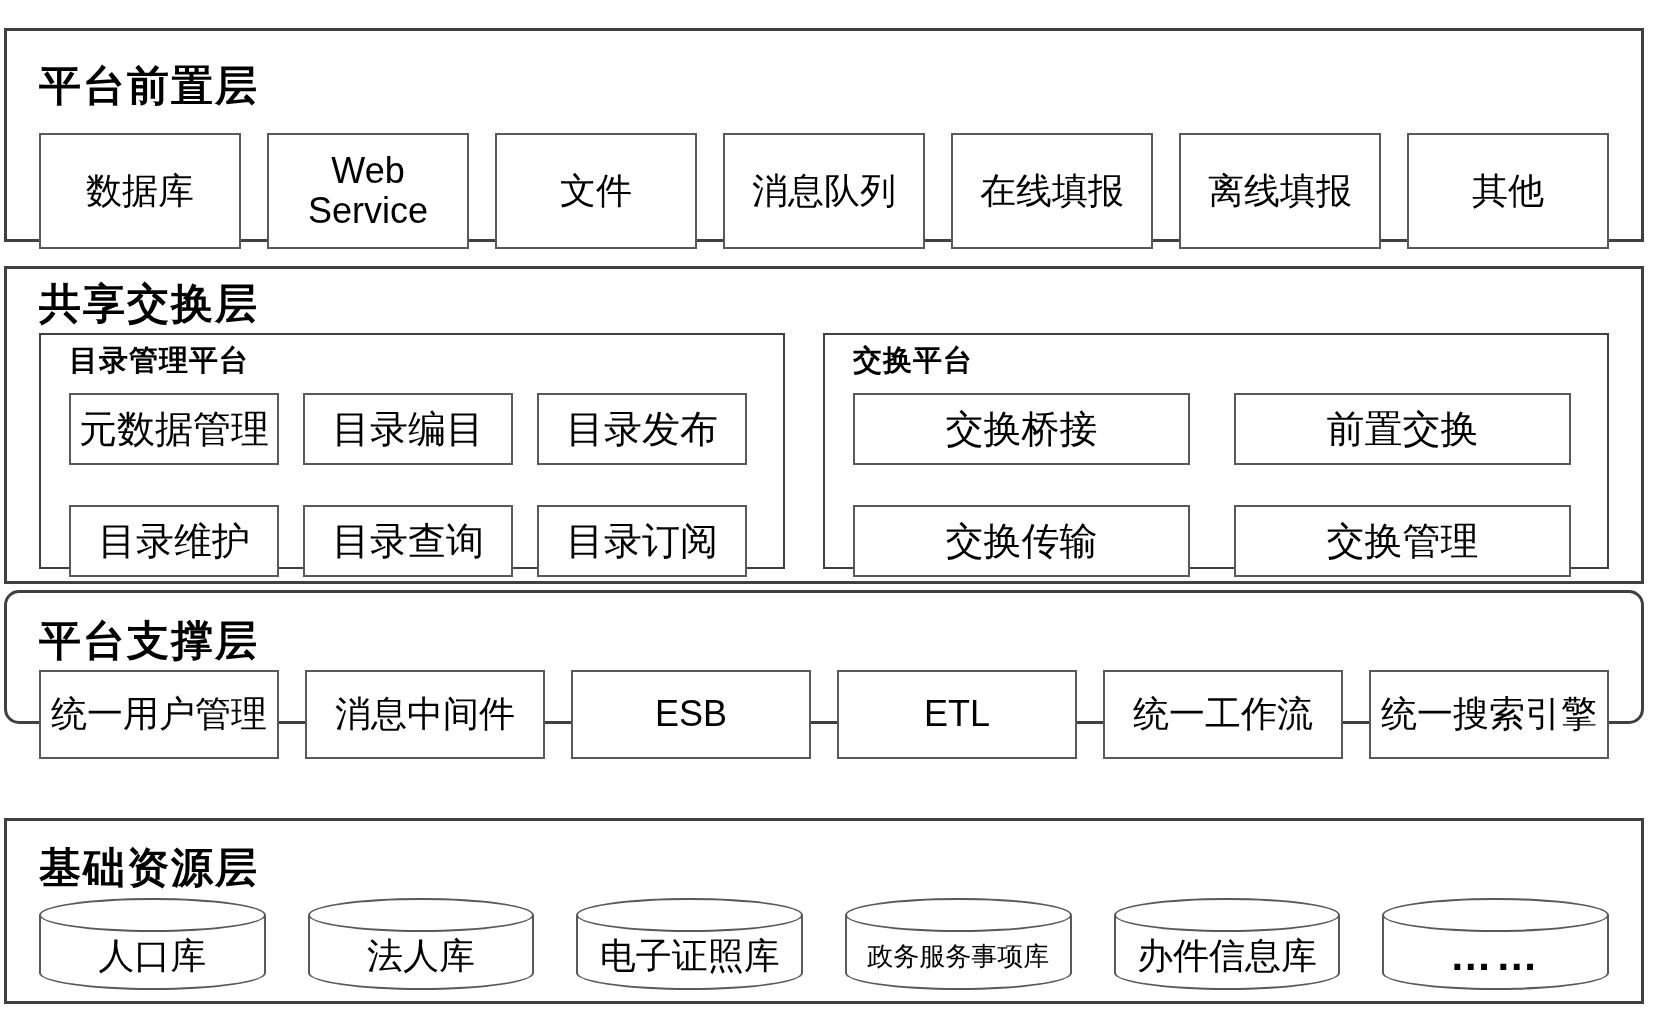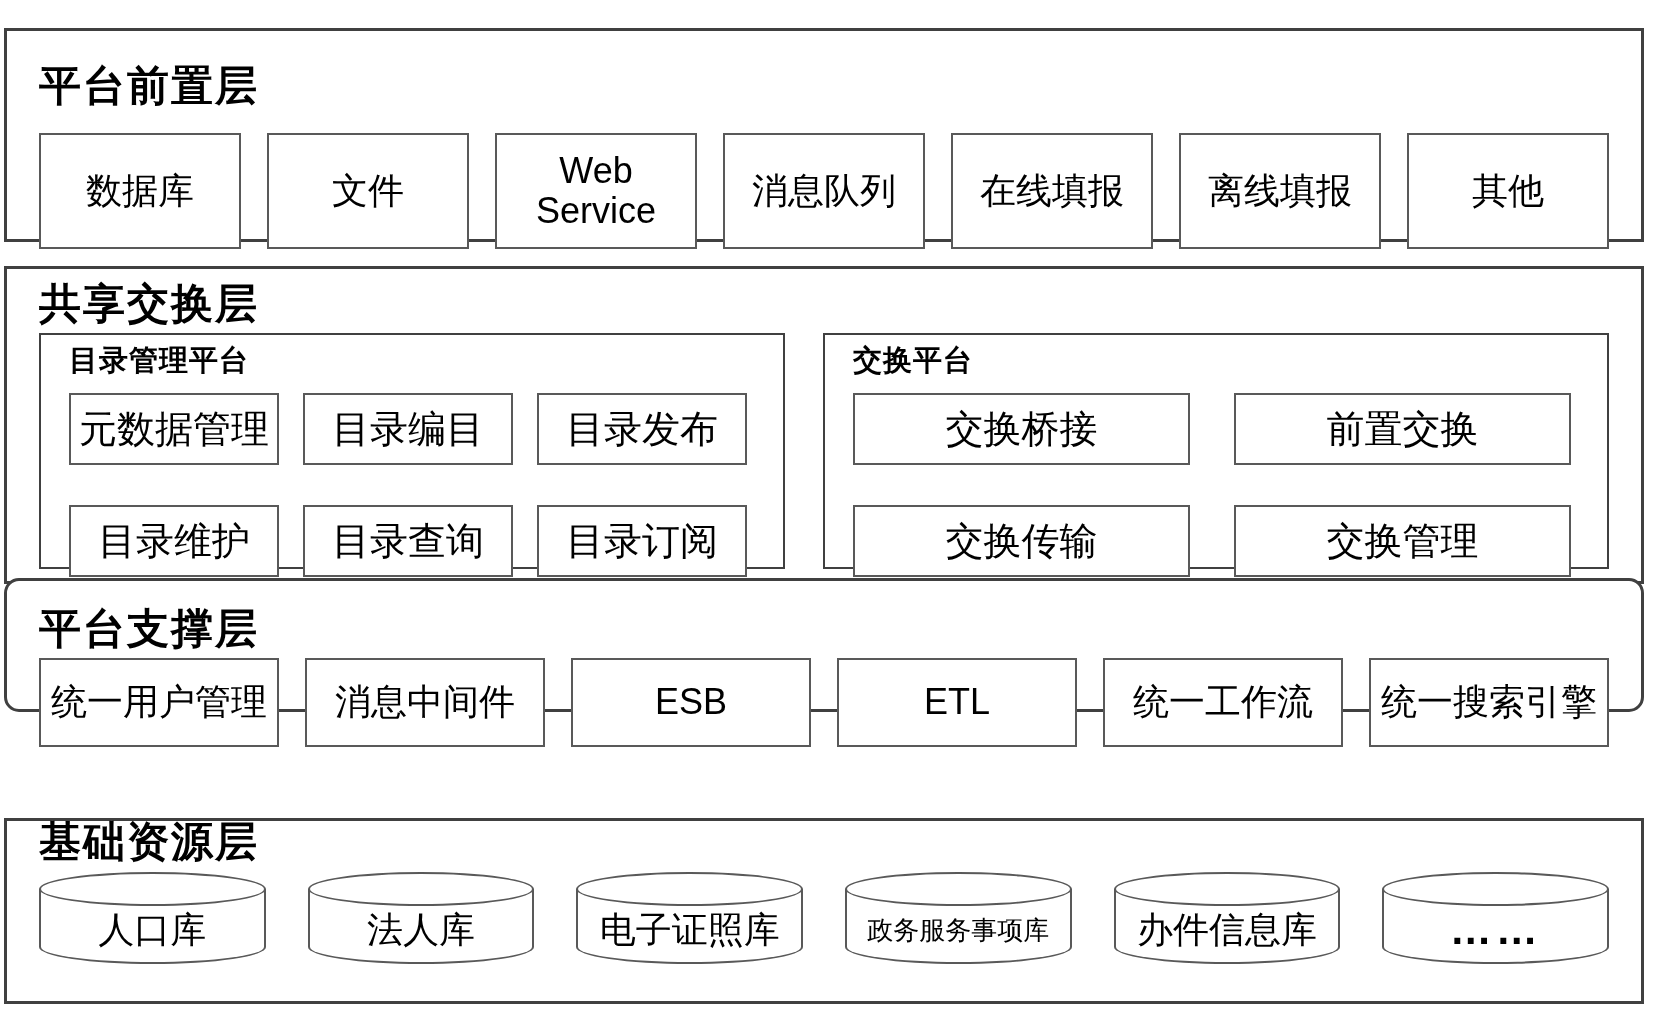--- a/index.html
+++ b/index.html
@@ -19,31 +19,31 @@
   .canvas{ position:relative; width:1654px; height:1032px; background:var(--bg); overflow:hidden; }
 
   .layer{
     position:absolute; left:4px; width:1640px;
     border:3px solid var(--outer);
     background:var(--bg);
     padding:0 32px;
   }
   #layer-front   { top:28px;  height:214px; }
   #layer-exchange{ top:266px; height:318px; }
-  #layer-support { top:578px; height:134px;border-radius:15px; }
+  #layer-support { top:590px; height:134px;border-radius:15px; }
   #layer-resource{ top:818px; height:186px; }
 
   .layer-title{
     margin:0; font-size:42px; font-weight:bold; line-height:1;
     letter-spacing:2px;
   }
   #layer-front .layer-title   { padding-top:34px; }
   #layer-exchange .layer-title{ padding-top:14px; }
   #layer-support .layer-title { padding-top:27px; }
-  #layer-resource .layer-title{ }
+  #layer-resource .layer-title{ padding-top:26px; }
 
   .box-row{ display:flex; gap:26px; }
   #layer-front .box-row  { margin-top:26px; }
   #layer-support .box-row{ margin-top:8px; }
 
   .box{
     flex:1; height:116px;
     border:2px solid var(--inner);
     background:var(--bg);
     display:flex; align-items:center; justify-content:center;
@@ -95,22 +95,22 @@
 </style>
 </head>
 <body>
 
 <div class="canvas">
 
   <section class="layer" id="layer-front">
     <h2 class="layer-title">平台前置层</h2>
     <div class="box-row">
       <div class="box">数据库</div>
+      <div class="box">Web Service</div>
       <div class="box">文件</div>
-      <div class="box">Web Service</div>
       <div class="box">消息队列</div>
       <div class="box">在线填报</div>
       <div class="box">离线填报</div>
       <div class="box">其他</div>
     </div>
   </section>
 
   <section class="layer" id="layer-exchange">
     <h2 class="layer-title">共享交换层</h2>
     <div class="panel-row">

